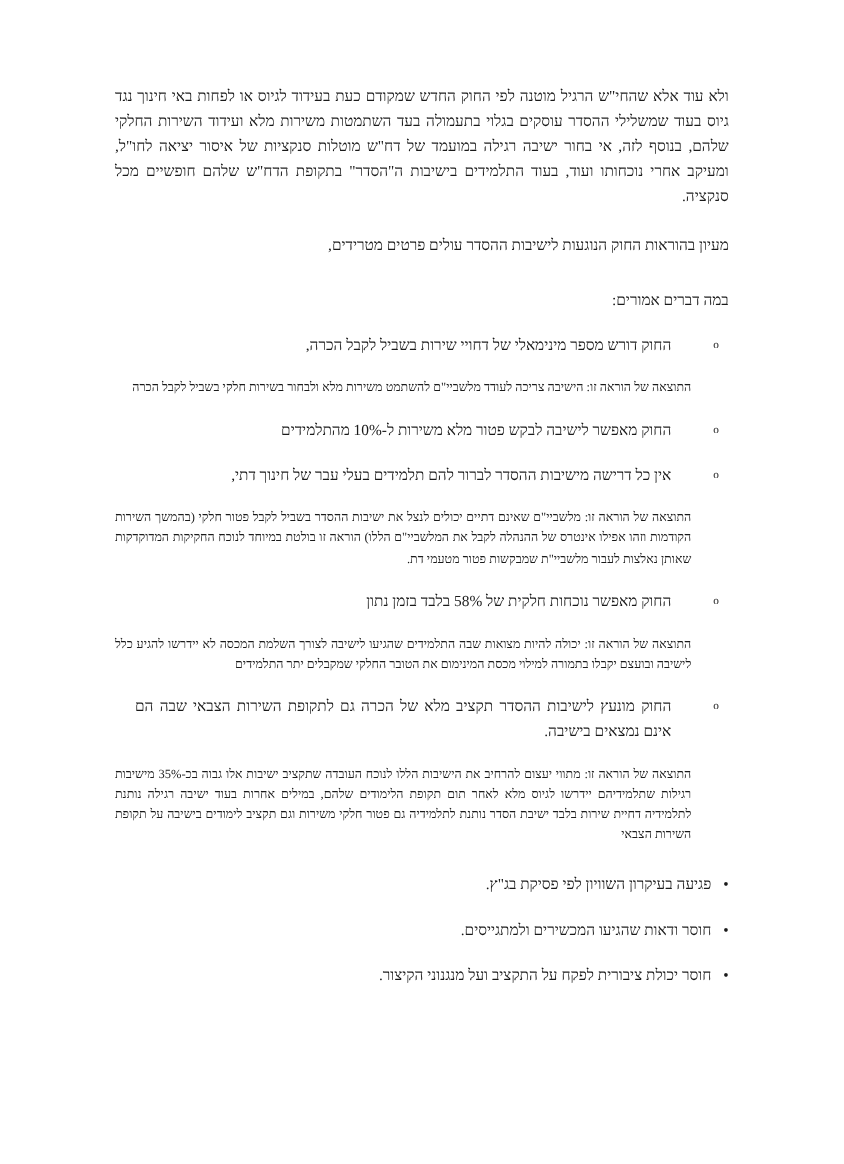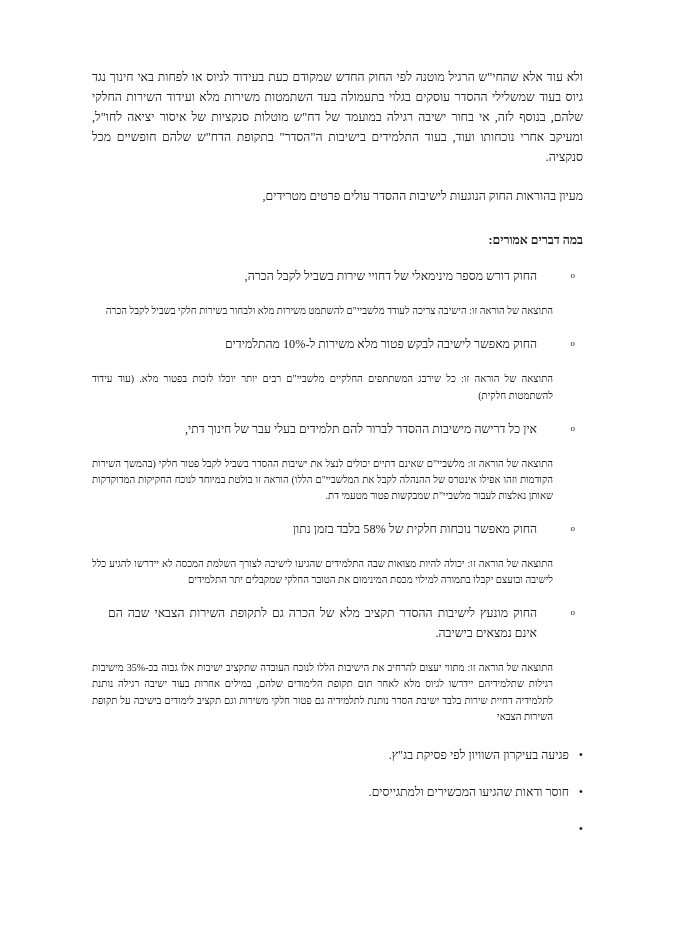--- a/index.html
+++ b/index.html
@@ -24,21 +24,20 @@
   .para {
     font-size: 12.3px;
     line-height: 1.62;
     text-align: justify;
     text-justify: inter-word;
     margin: 0 0 13px 0;
     direction: rtl;
   }
   .para.tight {
     margin-bottom: 11px;
-    font-weight: bold;
   }
   .para.nogap {
     margin-bottom: 4px;
   }
   .bullet-list {
     list-style: none;
     margin: 0;
     padding: 0;
   }
   .bullet-item {
@@ -110,21 +109,20 @@
 
     <li class="bullet-item">
       <span class="marker">o</span>
       <p class="head">החוק דורש מספר מינימאלי של דחויי שירות בשביל לקבל הכרה,</p>
       <p class="expl">התוצאה של הוראה זו: הישיבה צריכה לעודד מלשביי"ם להשתמט משירות מלא ולבחור בשירות חלקי בשביל לקבל הכרה</p>
     </li>
 
     <li class="bullet-item">
       <span class="marker">o</span>
       <p class="head">החוק מאפשר לישיבה לבקש פטור מלא משירות ל-10% מהתלמידים</p>
-      <p class="expl">התוצאה של הוראה זו: כל שירבג המשתתפים החלקיים מלשביי"ם רבים יותר יוכלו לזכות בפטור מלא. (עוד עידוד להשתמטות חלקית)</p>
     </li>
 
     <li class="bullet-item">
       <span class="marker">o</span>
       <p class="head">אין כל דרישה מישיבות ההסדר לברור להם תלמידים בעלי עבר של חינוך דתי,</p>
       <p class="expl">התוצאה של הוראה זו: מלשביי"ם שאינם דתיים יכולים לנצל את ישיבות ההסדר בשביל לקבל פטור חלקי (בהמשך השירות הקודמות וזהו אפילו אינטרס של ההנהלה לקבל את המלשביי"ם הללו) הוראה זו בולטת במיוחד לנוכח החקיקות המדוקדקות שאותן נאלצות לעבור מלשביי"ת שמבקשות פטור מטעמי דת.</p>
     </li>
 
     <li class="bullet-item">
       <span class="marker">o</span>
@@ -147,16 +145,17 @@
     <li class="tail-item">
       <span class="dot">•</span>
       <span>פגיעה בעיקרון השוויון לפי פסיקת בג"ץ.</span>
     </li>
     <li class="tail-item">
       <span class="dot">•</span>
       <span>חוסר ודאות שהגיעו המכשירים ולמתגייסים.</span>
     </li>
     <li class="tail-item">
       <span class="dot">•</span>
+      <span>חוסר יכולת ציבורית לפקח על התקציב ועל מנגנוני הקיצור.</span>
     </li>
   </ul>
 
 </div>
 
 </body></html>

